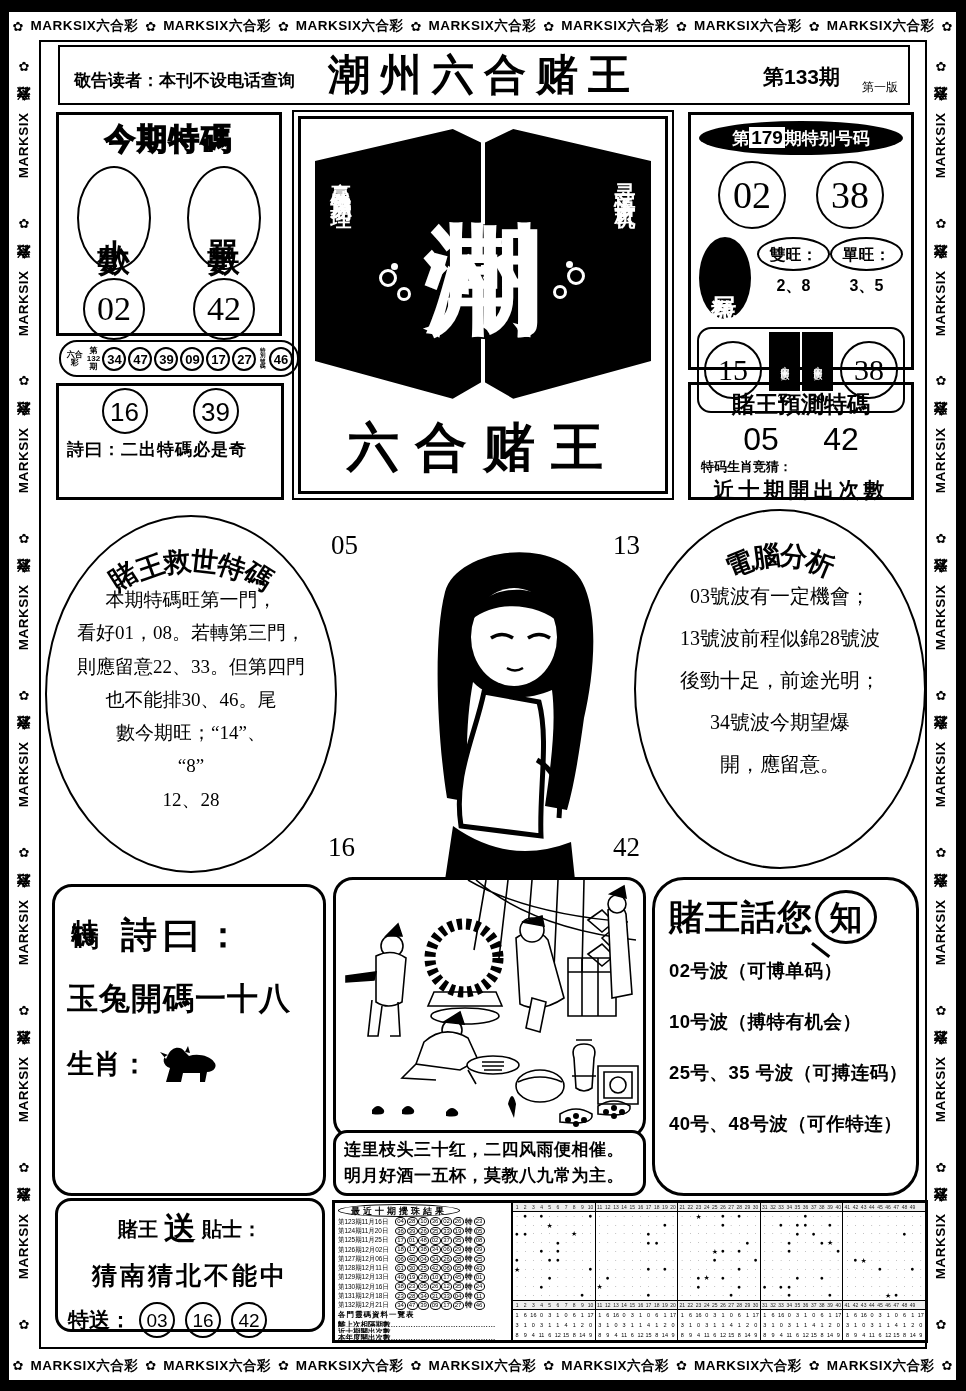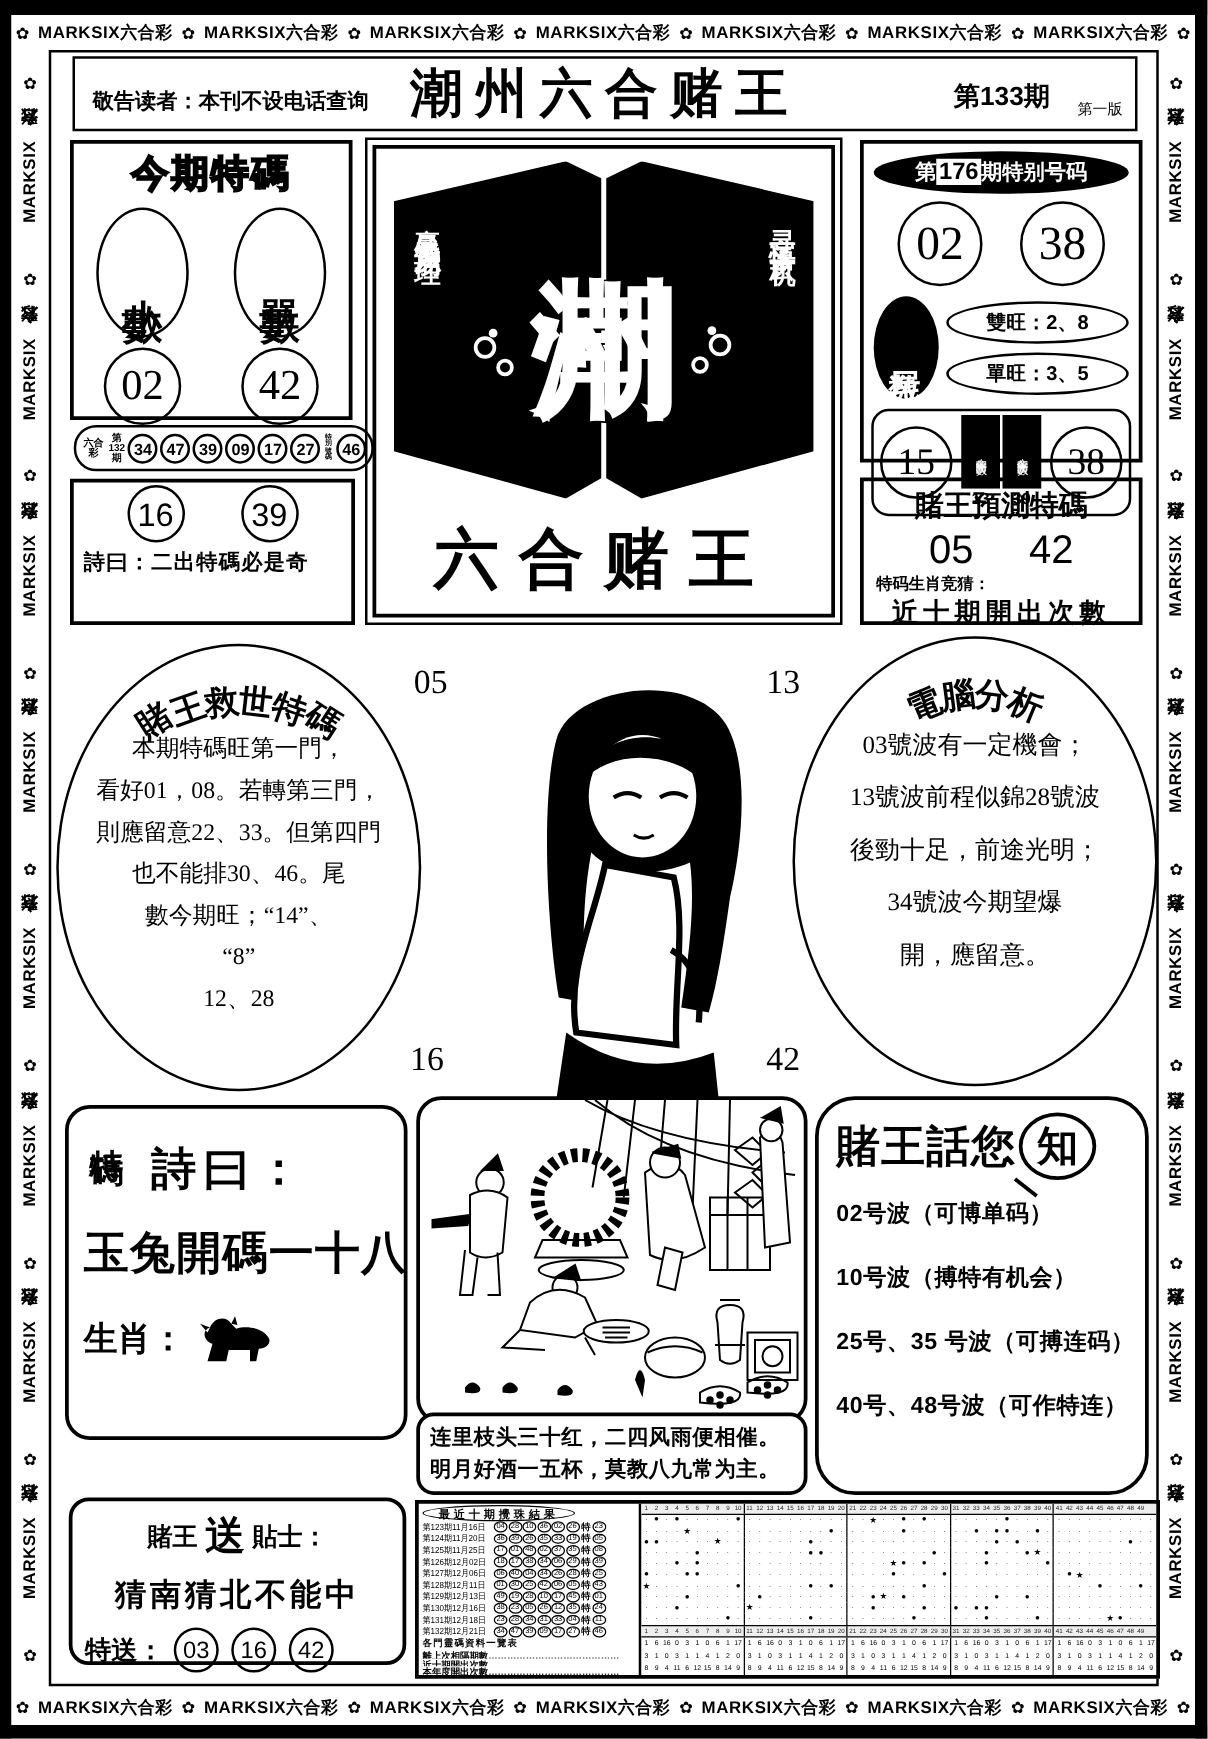--- a/index.html
+++ b/index.html
@@ -70,21 +70,21 @@
 
   
   .special-box { position:absolute; left:688px; top:112px; width:226px; height:258px; border:3px solid #000; }
   .special-title { margin:6px auto 0; width:204px; height:34px; background:#000; color:#fff; border-radius:50%; text-align:center; font-size:17px; font-weight:bold; line-height:34px; }
   .special-title b { background:#fff; color:#000; padding:0 2px; font-size:19px; }
   .special-nums { display:flex; justify-content:space-around; padding:0 12px; margin-top:6px; }
   .special-nums .big-circle { width:68px; height:68px; font-size:38px; }
   .tail-row { display:flex; margin-top:8px; padding:0 8px; gap:6px; }
   .tail-ellipse { width:52px; height:82px; background:#000; border-radius:50%; color:#fff; display:flex; align-items:center; justify-content:center; flex:none; }
   .tail-ellipse span { writing-mode:vertical-rl; font-size:26px; font-weight:900; letter-spacing:2px; }
-  .hot-col { flex:1; display:flex; flex-direction:column; justify-content:space-around; }
+  .hot-col { flex:1; display:flex; flex-direction:row; justify-content:space-around; }
   .hot-ellipse { border:2px solid #000; border-radius:50%; height:34px; text-align:center; font-size:16px; font-weight:bold; line-height:31px; }
   .year-strip { margin:8px 6px 0; border:2px solid #000; border-radius:14px; height:86px; display:flex; align-items:center; padding:0 5px; }
   .year-strip .big-circle { width:58px; height:58px; font-size:30px; flex:none; }
   .year-col { width:31px; height:76px; display:flex; flex-direction:column; margin:0 1px; flex:none; }
   .year-label { flex:1; background:#000; color:#fff; display:flex; align-items:center; justify-content:center; }
   .year-label span { writing-mode:vertical-rl; font-size:9px; line-height:9px; letter-spacing:1px; }
   .year-val { height:17px; text-align:center; font-size:13px; font-weight:bold; background:#fff; }
   .year-spacer { flex:1; }
 
   
@@ -100,25 +100,25 @@
   .oval-right { left:634px; top:509px; width:292px; height:360px; }
   .arc-title { display:flex; justify-content:center; margin-top:26px; font-size:27px; font-weight:900; font-family:"Liberation Serif", serif; }
   .oval-lines { margin-top:4px; text-align:center; font-family:"Liberation Serif", serif; font-size:19px; line-height:1.75; font-weight:500; }
   .oval-right .oval-lines { font-size:20px; line-height:2.1; margin-top:2px; }
 
   
   .corner-num { position:absolute; font-size:27px; font-family:"Liberation Serif", serif; }
   .girl { position:absolute; left:387px; top:540px; width:250px; height:340px; }
 
   
-  .poem-box { position:absolute; left:52px; top:884px; width:274px; height:268px; border:3px solid #000; border-radius:20px; padding:10px 12px; }
+  .poem-box { position:absolute; left:52px; top:884px; width:274px; height:312px; border:3px solid #000; border-radius:20px; padding:10px 12px; }
   .poem-head { display:flex; align-items:flex-start; }
   .poem-vlabel { writing-mode:vertical-rl; font-size:27px; font-weight:900; letter-spacing:4px; }
   .poem-shiyue { font-size:36px; font-weight:900; margin:14px 0 0 18px; letter-spacing:6px; }
-  .poem-line { font-size:36px; font-weight:900; margin-top:18px; letter-spacing:1px; white-space:nowrap; }
+  .poem-line { font-size:31px; font-weight:900; margin-top:18px; letter-spacing:1px; white-space:nowrap; }
   .poem-color { font-size:27px; font-weight:bold; margin-top:26px; display:flex; align-items:center; gap:22px; }
   .poem-color b { font-size:23px; font-weight:600; font-family:"Liberation Serif", serif; }
   .poem-zodiac { font-size:27px; font-weight:bold; margin-top:24px; display:flex; align-items:center; gap:10px; }
 
   
   .pic-frame { position:absolute; left:333px; top:877px; width:313px; height:262px; border:3px solid #000; border-radius:20px; overflow:hidden; background:#fff; }
   .caption-box { position:absolute; left:333px; top:1130px; width:313px; height:66px; border:3px solid #000; border-radius:14px; background:#fff; display:flex; flex-direction:column; justify-content:center; padding-left:8px; }
   .caption-line { font-size:17px; font-weight:900; letter-spacing:0.5px; line-height:1.55; font-family:"Liberation Serif", serif; }
 
   
@@ -306,21 +306,21 @@
       <div class="coin" style="right:80px;top:148px;width:18px;height:18px;"></div>
       <div class="coin" style="right:98px;top:166px;width:14px;height:14px;"></div>
       <div class="coin-dot" style="right:92px;top:142px;"></div>
       <div class="logo-main">潮州</div>
       <div class="logo-sub">六合赌王</div>
     </div>
   </div>
 
   <div class="special-box">
     <div class="special-title">
-      <span>第</span><b>176</b><span>期特别号码</span>
+      <span>第</span><b>179</b><span>期特别号码</span>
     </div>
     <div class="special-nums">
       <div class="big-circle">02</div>
       <div class="big-circle">38</div>
     </div>
     <div class="tail-row">
       <div class="tail-ellipse">
           <span>尾数</span>
         </div>
       <div class="hot-col">

